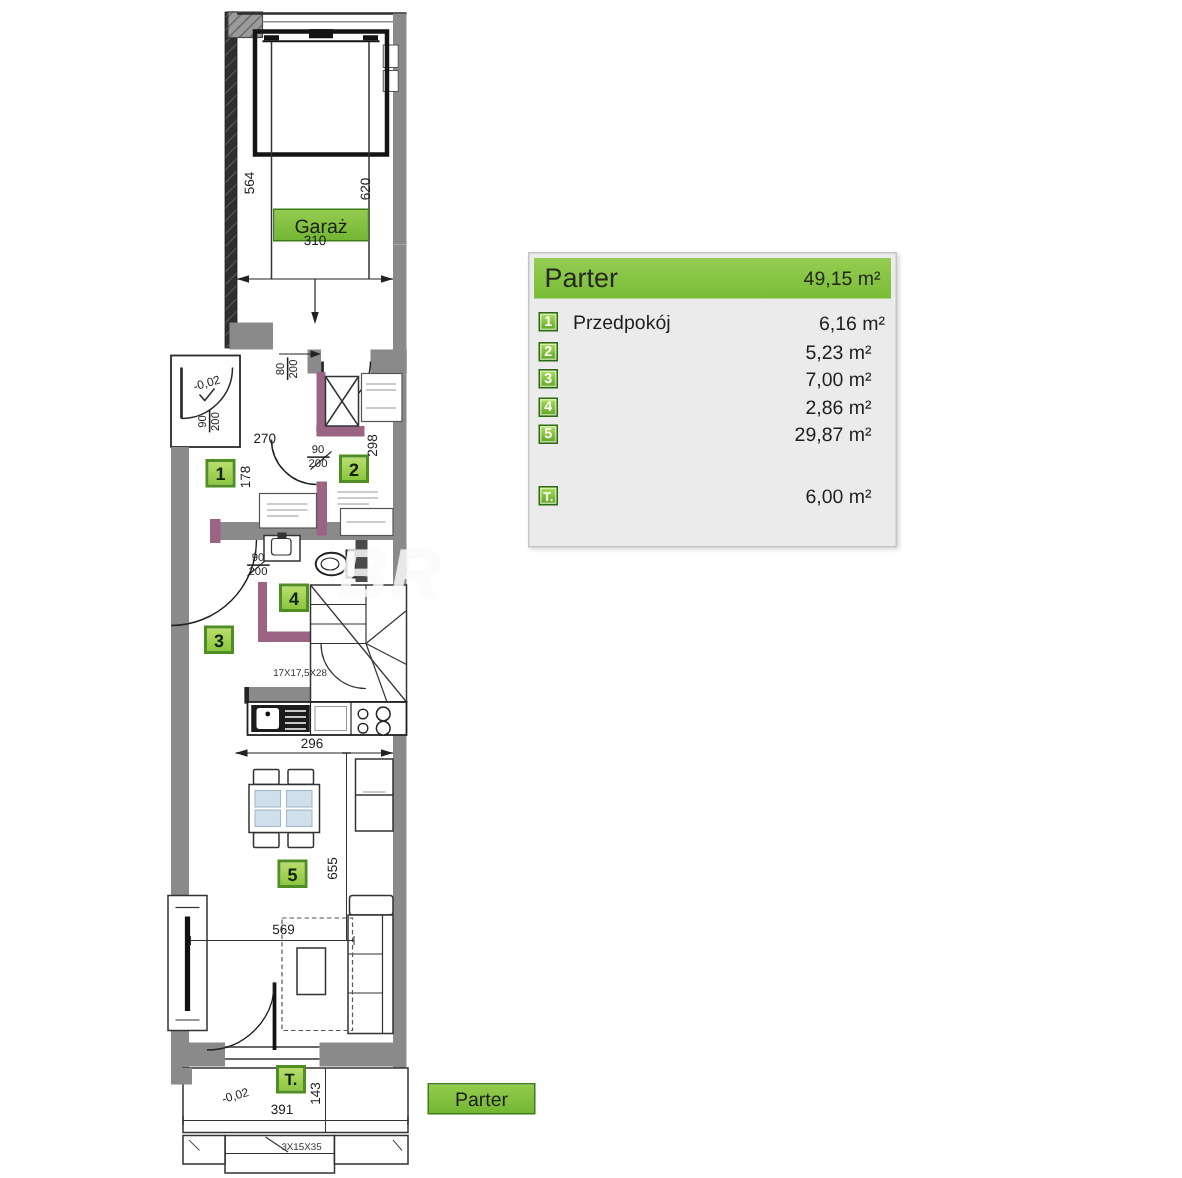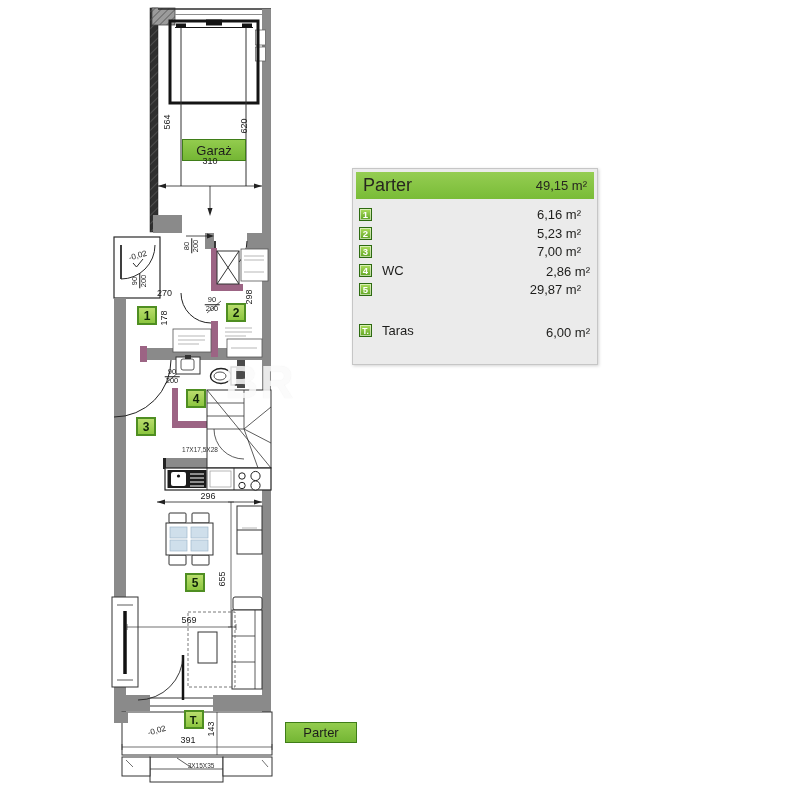--- a/index.html
+++ b/index.html
@@ -276,36 +276,36 @@
       <rect x="150" y="757" width="73" height="25" stroke-width="1"></rect>
       <line x1="150" y1="769" x2="223" y2="769" stroke-width="0.8"></line>
       <line x1="177" y1="758" x2="192" y2="768" stroke-width="0.8"></line>
       <rect x="122" y="757" width="28" height="19" stroke-width="1"></rect>
       <rect x="223" y="757" width="49" height="19" stroke-width="1"></rect>
       <line x1="126" y1="760" x2="133" y2="767" stroke-width="0.7"></line>
       <line x1="262" y1="760" x2="268" y2="767" stroke-width="0.7"></line>
     </g>
   </svg>
 
-  <div class="watermark abs" style="left:225px;top:355px;">BR</div>
+  <div class="watermark abs" style="left:225px;top:355px;font-style:italic;">BR</div>
 
   <div class="green-label" style="left:182px;top:139px;width:64px;height:22px;">Garaż</div>
   <div class="green-label" style="left:285px;top:722px;width:72px;height:21px;">Parter</div>
 
   <div class="plan-badge" style="left:137px;top:306px;">1</div>
   <div class="plan-badge" style="left:226px;top:303px;">2</div>
   <div class="plan-badge" style="left:136px;top:417px;">3</div>
   <div class="plan-badge" style="left:186px;top:389px;">4</div>
   <div class="plan-badge" style="left:185px;top:573px;">5</div>
   <div class="plan-badge" style="left:184px;top:710px;font-size:11px;">T.</div>
 
   <div class="dim rot" style="left:167px;top:122px;">564</div>
   <div class="dim rot" style="left:244px;top:126px;">620</div>
   <div class="dim" style="left:210px;top:161px;">310</div>
-  <div class="dim" style="left:158px;top:293px;padding-left:13px;">270</div>
+  <div class="dim" style="left:170px;top:293px;padding-left:13px;">270</div>
   <div class="dim rot" style="left:164px;top:318px;">178</div>
   <div class="dim rot" style="left:249px;top:297px;">298</div>
   <div class="dim" style="left:208px;top:496px;">296</div>
   <div class="dim rot" style="left:222px;top:579px;">655</div>
   <div class="dim" style="left:189px;top:620px;">569</div>
   <div class="dim" style="left:188px;top:740px;">391</div>
   <div class="dim rot" style="left:211px;top:729px;">143</div>
 
   <div class="frac rot" style="left:192px;top:246px;">
     <span>80</span>
@@ -331,40 +331,39 @@
   <div class="dim tiny" style="left:201px;top:766px;">3X15X35</div>
 
   <div class="legend">
     <div class="legend-header">
       <span class="legend-title">Parter</span>
       <span class="legend-area">49,15 m²</span>
     </div>
     <div class="legend-rows">
       <div class="legend-row">
         <span class="legend-badge">1</span>
+        <span class="rname">Przedpokój</span>
         <span class="rarea">6,16 m²</span>
       </div>
       <div class="legend-row">
         <span class="legend-badge">2</span>
         <span class="rarea">5,23 m²</span>
       </div>
       <div class="legend-row">
         <span class="legend-badge">3</span>
         <span class="rarea">7,00 m²</span>
       </div>
       <div class="legend-row">
         <span class="legend-badge">4</span>
-        <span class="rname">WC</span>
         <span class="rarea">2,86 m²</span>
       </div>
       <div class="legend-row">
         <span class="legend-badge">5</span>
         <span class="rarea">29,87 m²</span>
       </div>
       <div class="legend-row terrace">
         <span class="legend-badge t">T.</span>
-        <span class="rname">Taras</span>
         <span class="rarea">6,00 m²</span>
       </div>
     </div>
   </div>
 
 </div>
 
 </body></html>

